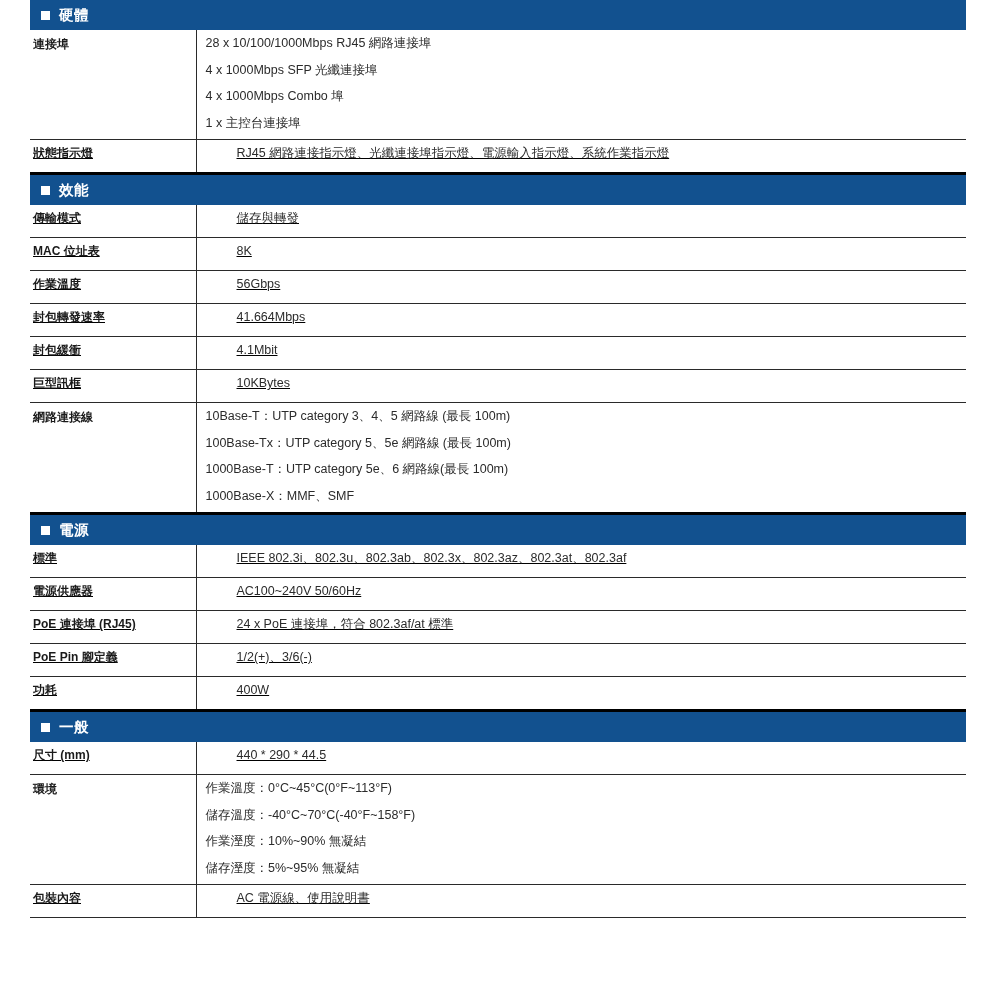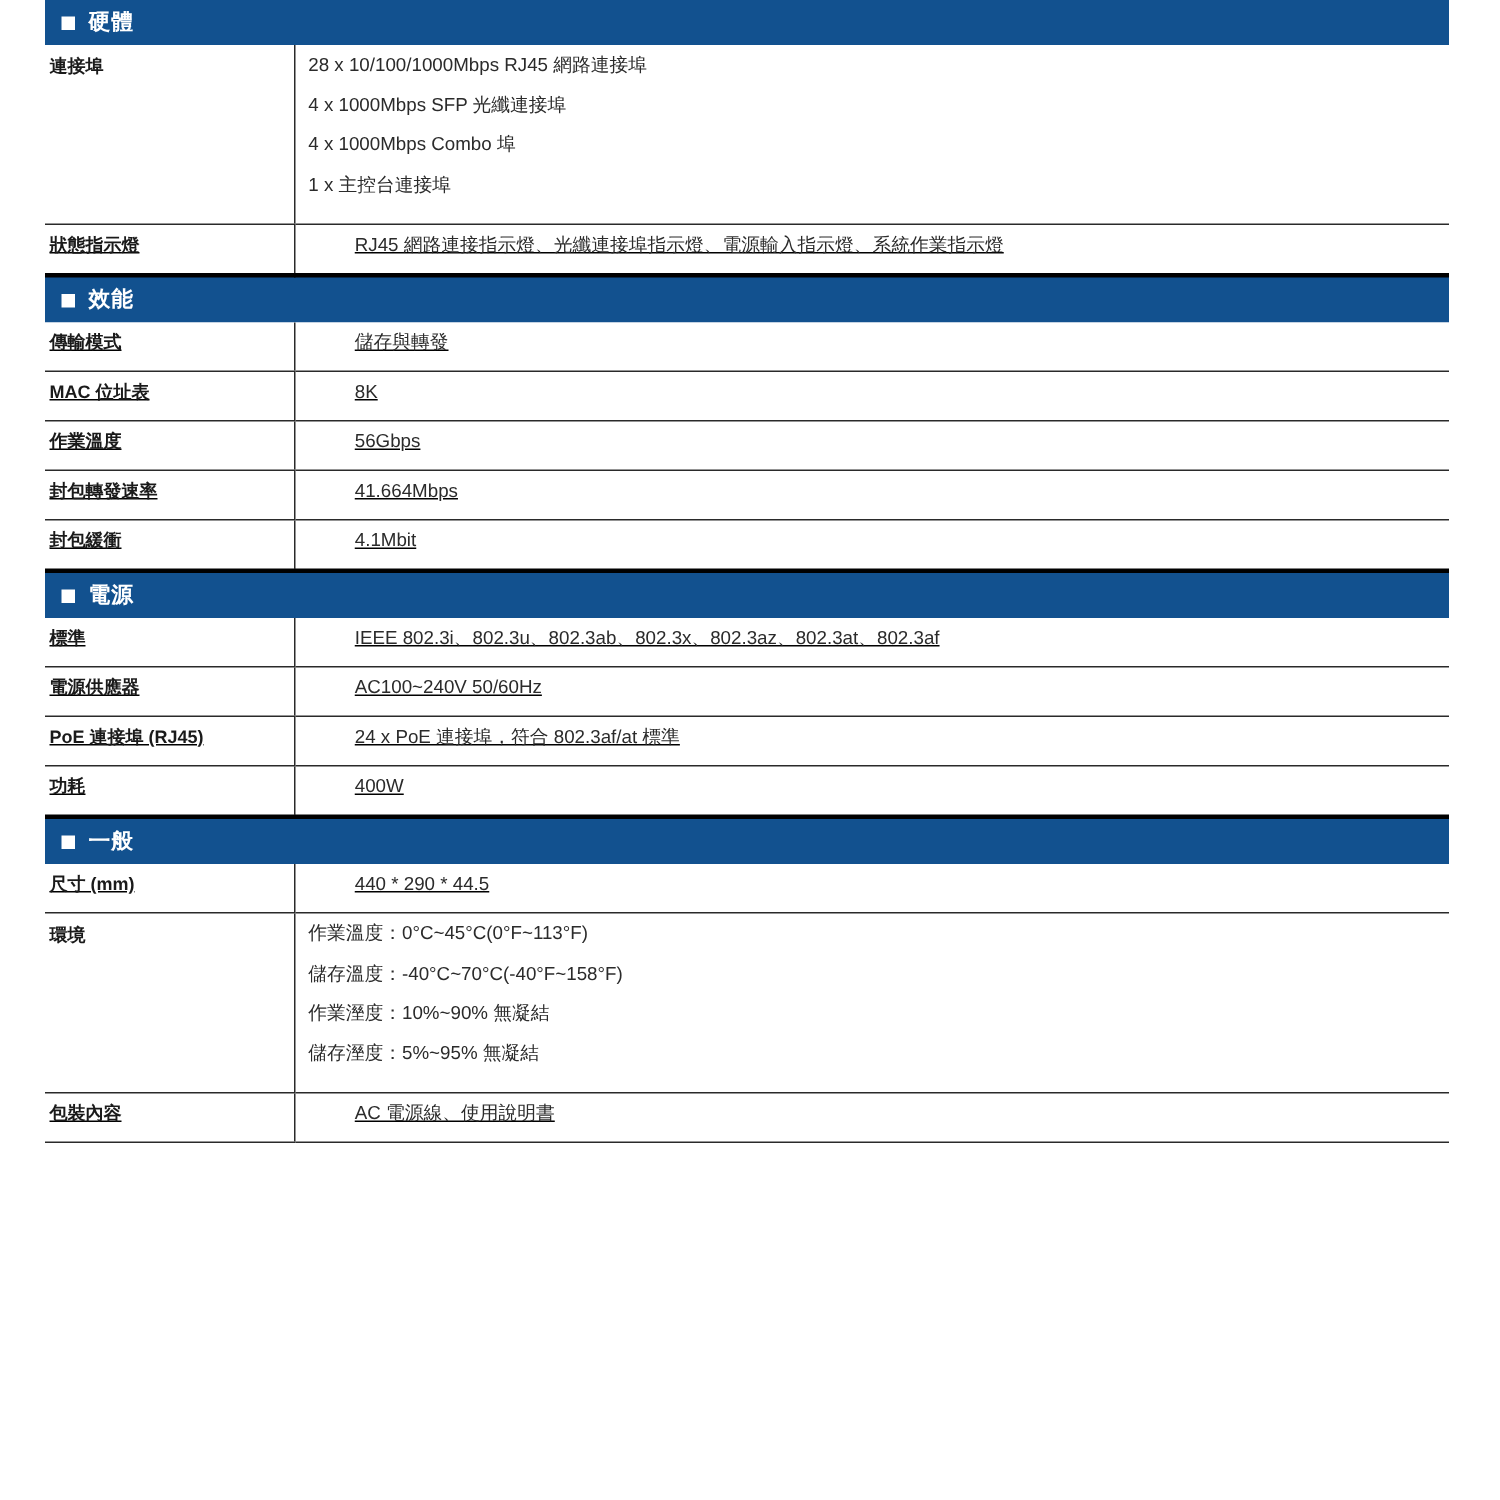--- a/index.html
+++ b/index.html
@@ -82,21 +82,21 @@
     color: #2b2b2b;
     line-height: 26px;
     white-space: nowrap;
   }
   tr.data-row.single > td { height: 27px; text-decoration: underline; }
   tr.data-row.single .cell-label { padding-top: 5px; }
   tr.data-row.single .cell-value { padding-top: 0px; padding-left: 40px; }
   tr.data-row.single .value-line { line-height: 26px; }
 
   tr.data-row.multi .cell-label { padding-top: 6px; }
-  tr.data-row.multi .cell-value { padding-top: 0px; padding-bottom: 13px; }
+  tr.data-row.multi .cell-value { padding-top: 0px; padding-bottom: 3px; }
   tr.data-row.multi .value-line { line-height: 26.5px; }
 </style>
 </head>
 <body>
 
 <div id="sheet">
   <table class="spec-table">
     <colgroup>
       <col style="width:166px">
       <col>
@@ -170,20 +170,39 @@
           </td>
         </tr>
         <tr class="data-row single">
           <td class="cell-label">
             <div class="label-text">封包緩衝</div>
           </td>
           <td class="cell-value">
             <div class="value-line">4.1Mbit</div>
           </td>
         </tr>
+        <tr class="data-row single">
+          <td class="cell-label">
+            <div class="label-text">巨型訊框</div>
+          </td>
+          <td class="cell-value">
+            <div class="value-line">10KBytes</div>
+          </td>
+        </tr>
+        <tr class="data-row multi">
+          <td class="cell-label">
+            <div class="label-text">網路連接線</div>
+          </td>
+          <td class="cell-value">
+            <div class="value-line">10Base-T：UTP category 3、4、5 網路線 (最長 100m)</div>
+            <div class="value-line">100Base-Tx：UTP category 5、5e 網路線 (最長 100m)</div>
+            <div class="value-line">1000Base-T：UTP category 5e、6 網路線(最長 100m)</div>
+            <div class="value-line">1000Base-X：MMF、SMF</div>
+          </td>
+        </tr>
         <tr class="section-row has-gap">
           <td colspan="2">
             <div class="section-inner">
               <span class="sec-marker"></span>
               <span class="sec-title">電源</span>
             </div>
           </td>
         </tr>
         <tr class="data-row single">
           <td class="cell-label">
@@ -200,20 +219,28 @@
           <td class="cell-value">
             <div class="value-line">AC100~240V 50/60Hz</div>
           </td>
         </tr>
         <tr class="data-row single">
           <td class="cell-label">
             <div class="label-text">PoE 連接埠 (RJ45)</div>
           </td>
           <td class="cell-value">
             <div class="value-line">24 x PoE 連接埠，符合 802.3af/at 標準</div>
+          </td>
+        </tr>
+        <tr class="data-row single">
+          <td class="cell-label">
+            <div class="label-text">PoE Pin 腳定義</div>
+          </td>
+          <td class="cell-value">
+            <div class="value-line">1/2(+)、3/6(-)</div>
           </td>
         </tr>
         <tr class="data-row single">
           <td class="cell-label">
             <div class="label-text">功耗</div>
           </td>
           <td class="cell-value">
             <div class="value-line">400W</div>
           </td>
         </tr>

